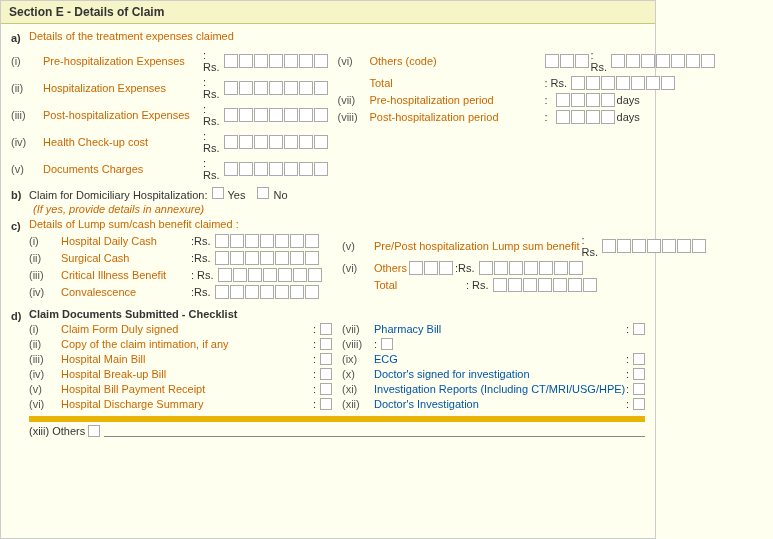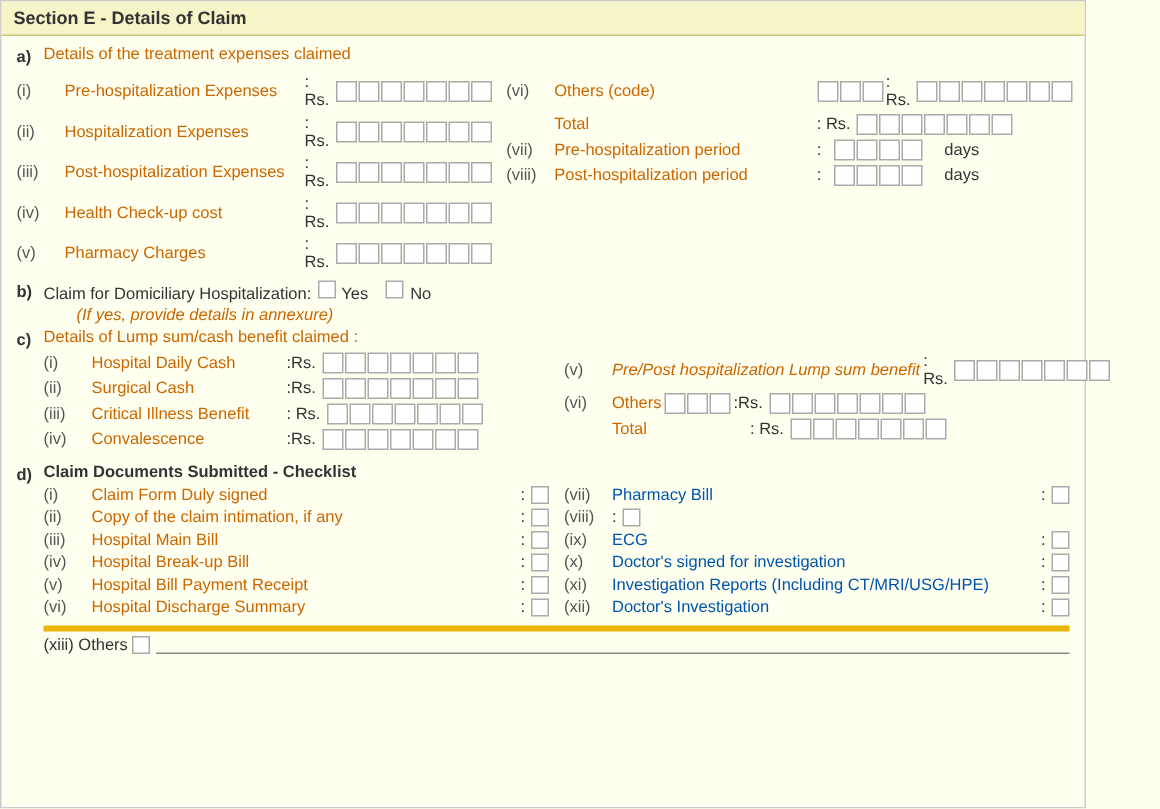--- a/index.html
+++ b/index.html
@@ -3,21 +3,21 @@
   <meta charset="utf-8">
   <style>
     * { box-sizing: border-box; margin: 0; padding: 0; }
     body {
       font-family: Arial, sans-serif;
       font-size: 11px;
       background: #fffff0;
       color: #333;
     }
     .page {
-      width: 724px;
+      width: 656px;
       min-height: 539px;
       background: #fffff0;
       border: 1px solid #ccc;
       padding: 0;
     }
     .section-header {
       background: #f5f5c8;
       border-bottom: 1px solid #c8c87a;
       padding: 4px 8px;
       font-weight: bold;
@@ -85,37 +85,37 @@
     }
     .checkbox-box {
       width: 12px;
       height: 12px;
       border: 1px solid #aaa;
       background: white;
       display: inline-block;
     }
     .days-label {
       color: #333;
-      margin-left: 15px;
+      margin-left: 2px;
     }
     .domiciliary-row {
       display: flex;
       align-items: flex-end;
       margin-bottom: 2px;
     }
     .yes-no-label {
       color: #333;
       margin-left: 4px;
       margin-right: 8px;
     }
     .section-b-text {
       color: #cc6600;
       font-size: 11px;
       font-style: italic;
-      margin-left: 22px;
+      margin-left: 4px;
     }
     .section-marker {
       font-weight: bold;
       color: #333;
       width: 18px;
       flex-shrink: 0;
       align-self: flex-start;
       margin-top: 2px;
     }
     .right-col-label {
@@ -132,21 +132,21 @@
       color: #cc6600;
       flex: 1;
     }
     .checklist-label-blue {
       color: #0055aa;
       flex: 1;
     }
     .others-row {
       display: flex;
       align-items: center;
-      border-top: 4px solid #eab308;
+      border-top: 6px solid #eab308;
       padding-top: 3px;
       margin-top: 3px;
       justify-content: center;
     }
     .underline-long {
       flex: 1;
       border-bottom: 1px solid #888;
       margin-left: 4px;
       height: 12px;
     }
@@ -226,21 +226,21 @@
             <div class="input-box"></div>
             <div class="input-box"></div>
             <div class="input-box"></div>
             <div class="input-box"></div>
             <div class="input-box"></div>
           </div>
         </div>
 
         <div class="item-row">
           <span class="item-num">(v)</span>
-          <span class="item-label">Pharmacy Charges</span>
+          <span class="item-label">Documents Charges</span>
           <span class="colon">: Rs.</span>
           <div class="input-boxes">
             <div class="input-box"></div>
             <div class="input-box"></div>
             <div class="input-box"></div>
             <div class="input-box"></div>
             <div class="input-box"></div>
             <div class="input-box"></div>
             <div class="input-box"></div>
           </div>
@@ -394,21 +394,21 @@
                 <div class="input-box"></div>
                 <div class="input-box"></div>
               </div>
             </div>
           </div>
 
           <div class="col-right">
 
             <div class="item-row">
               <span class="item-num">(v)</span>
-              <span style="color:#cc6600; margin-right:2px; flex-shrink:0; font-size:11px;font-style:italic;">Pre/Post hospitalization Lump sum benefit</span>
+              <span style="color:#cc6600; margin-right:2px; flex-shrink:0; font-size:11px;">Pre/Post hospitalization Lump sum benefit</span>
               <span class="colon">: Rs.</span>
               <div class="input-boxes">
                 <div class="input-box"></div>
                 <div class="input-box"></div>
                 <div class="input-box"></div>
                 <div class="input-box"></div>
                 <div class="input-box"></div>
                 <div class="input-box"></div>
                 <div class="input-box"></div>
               </div>

